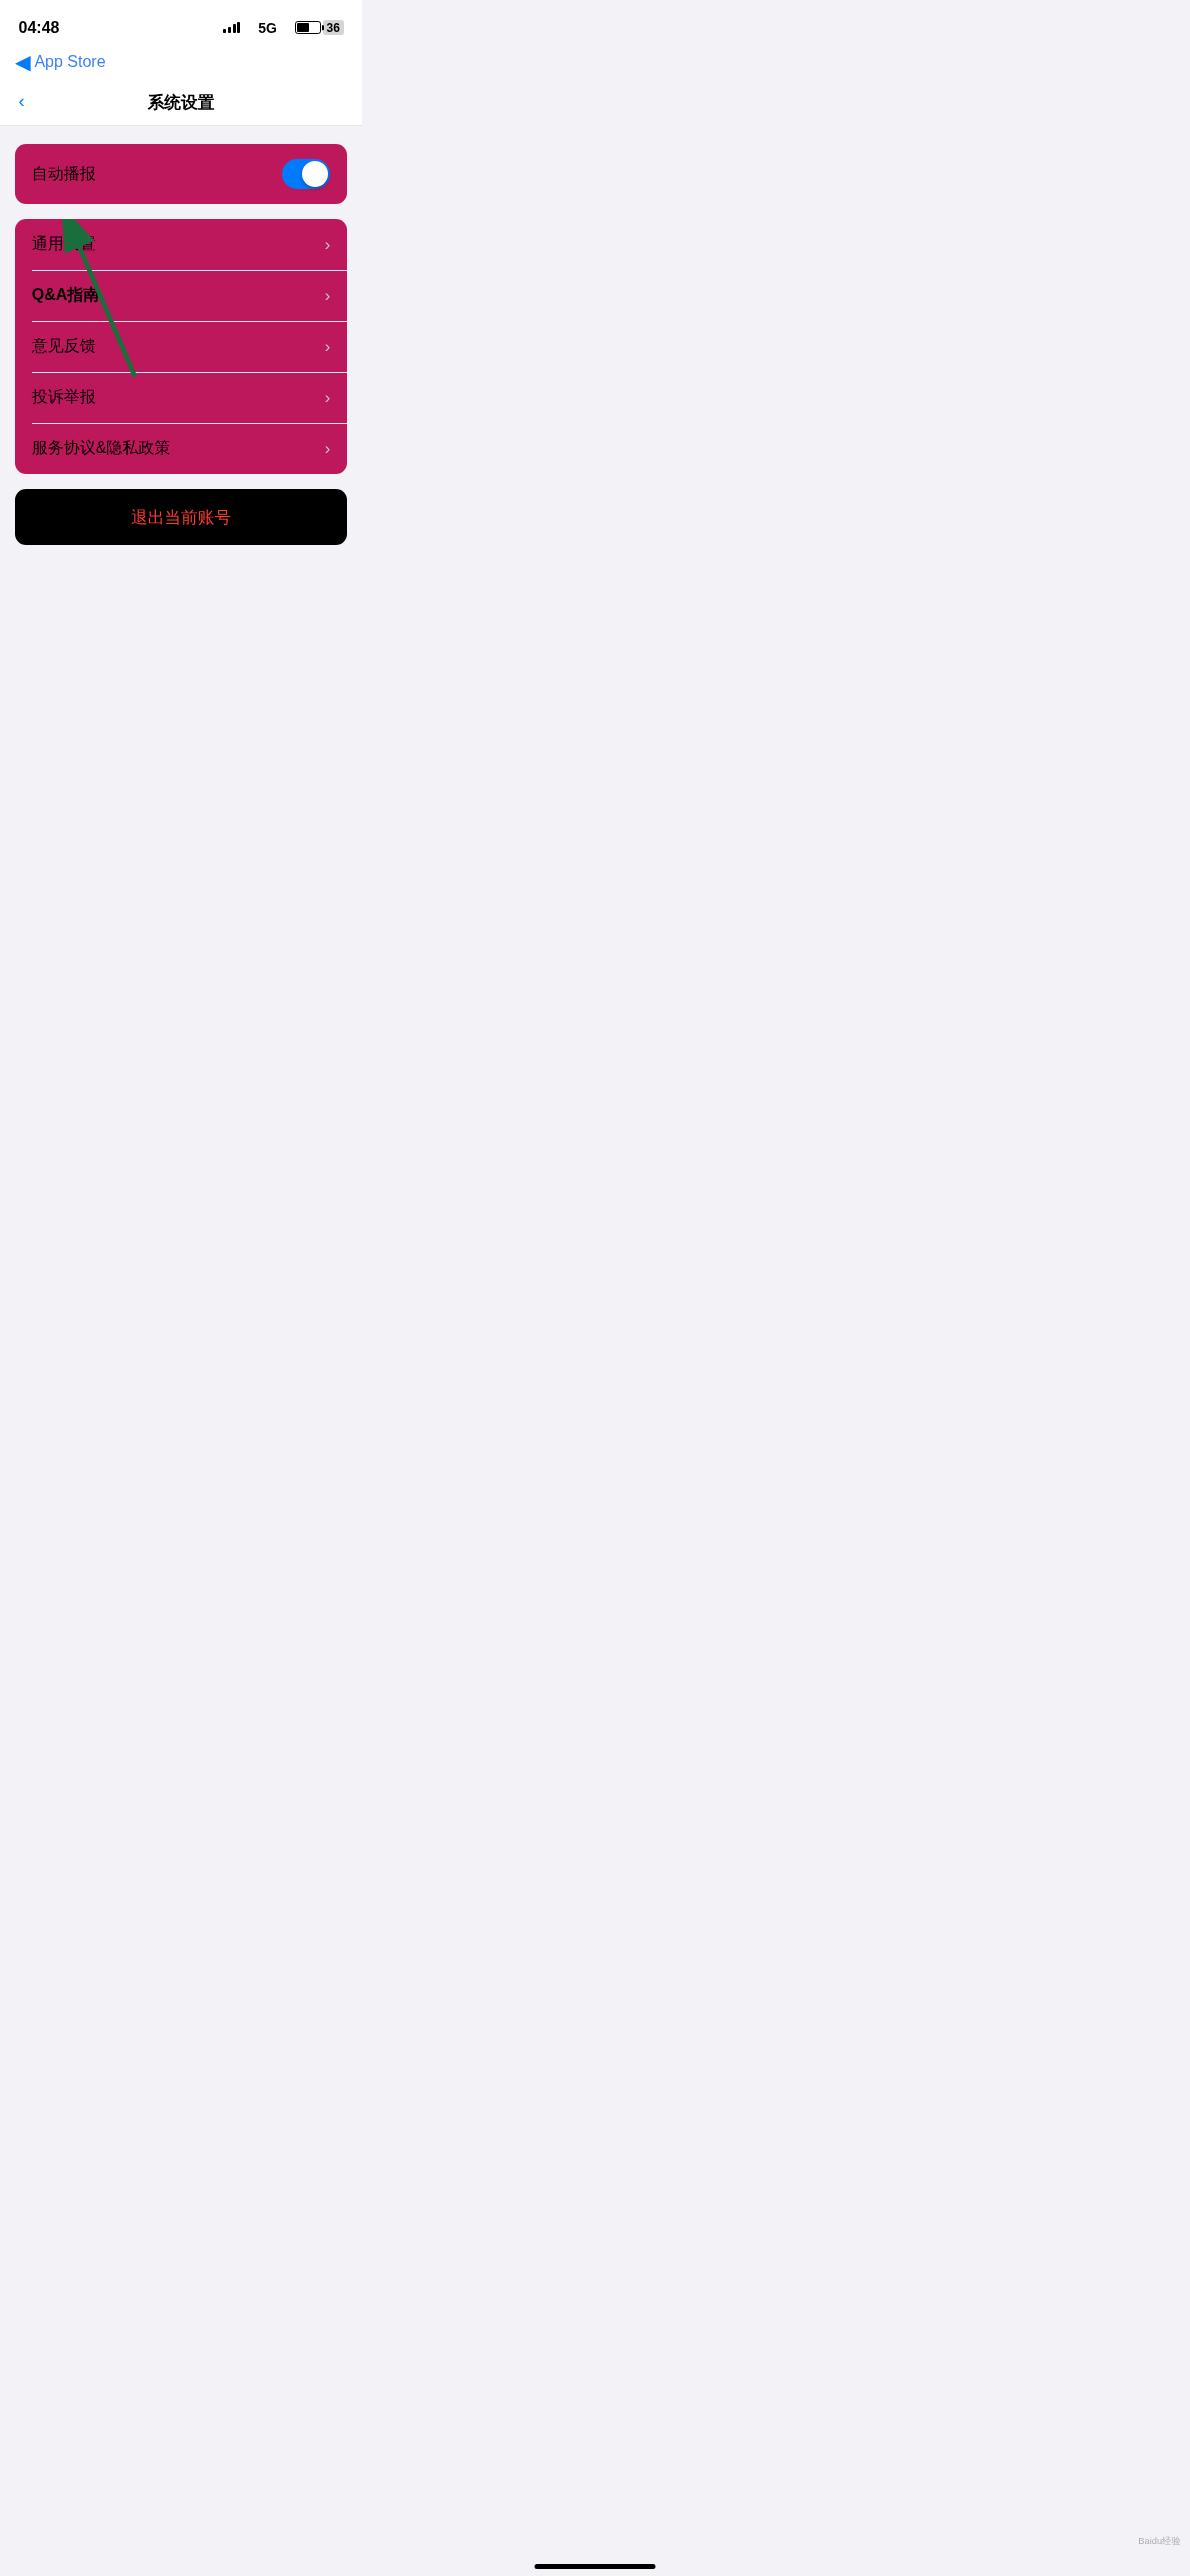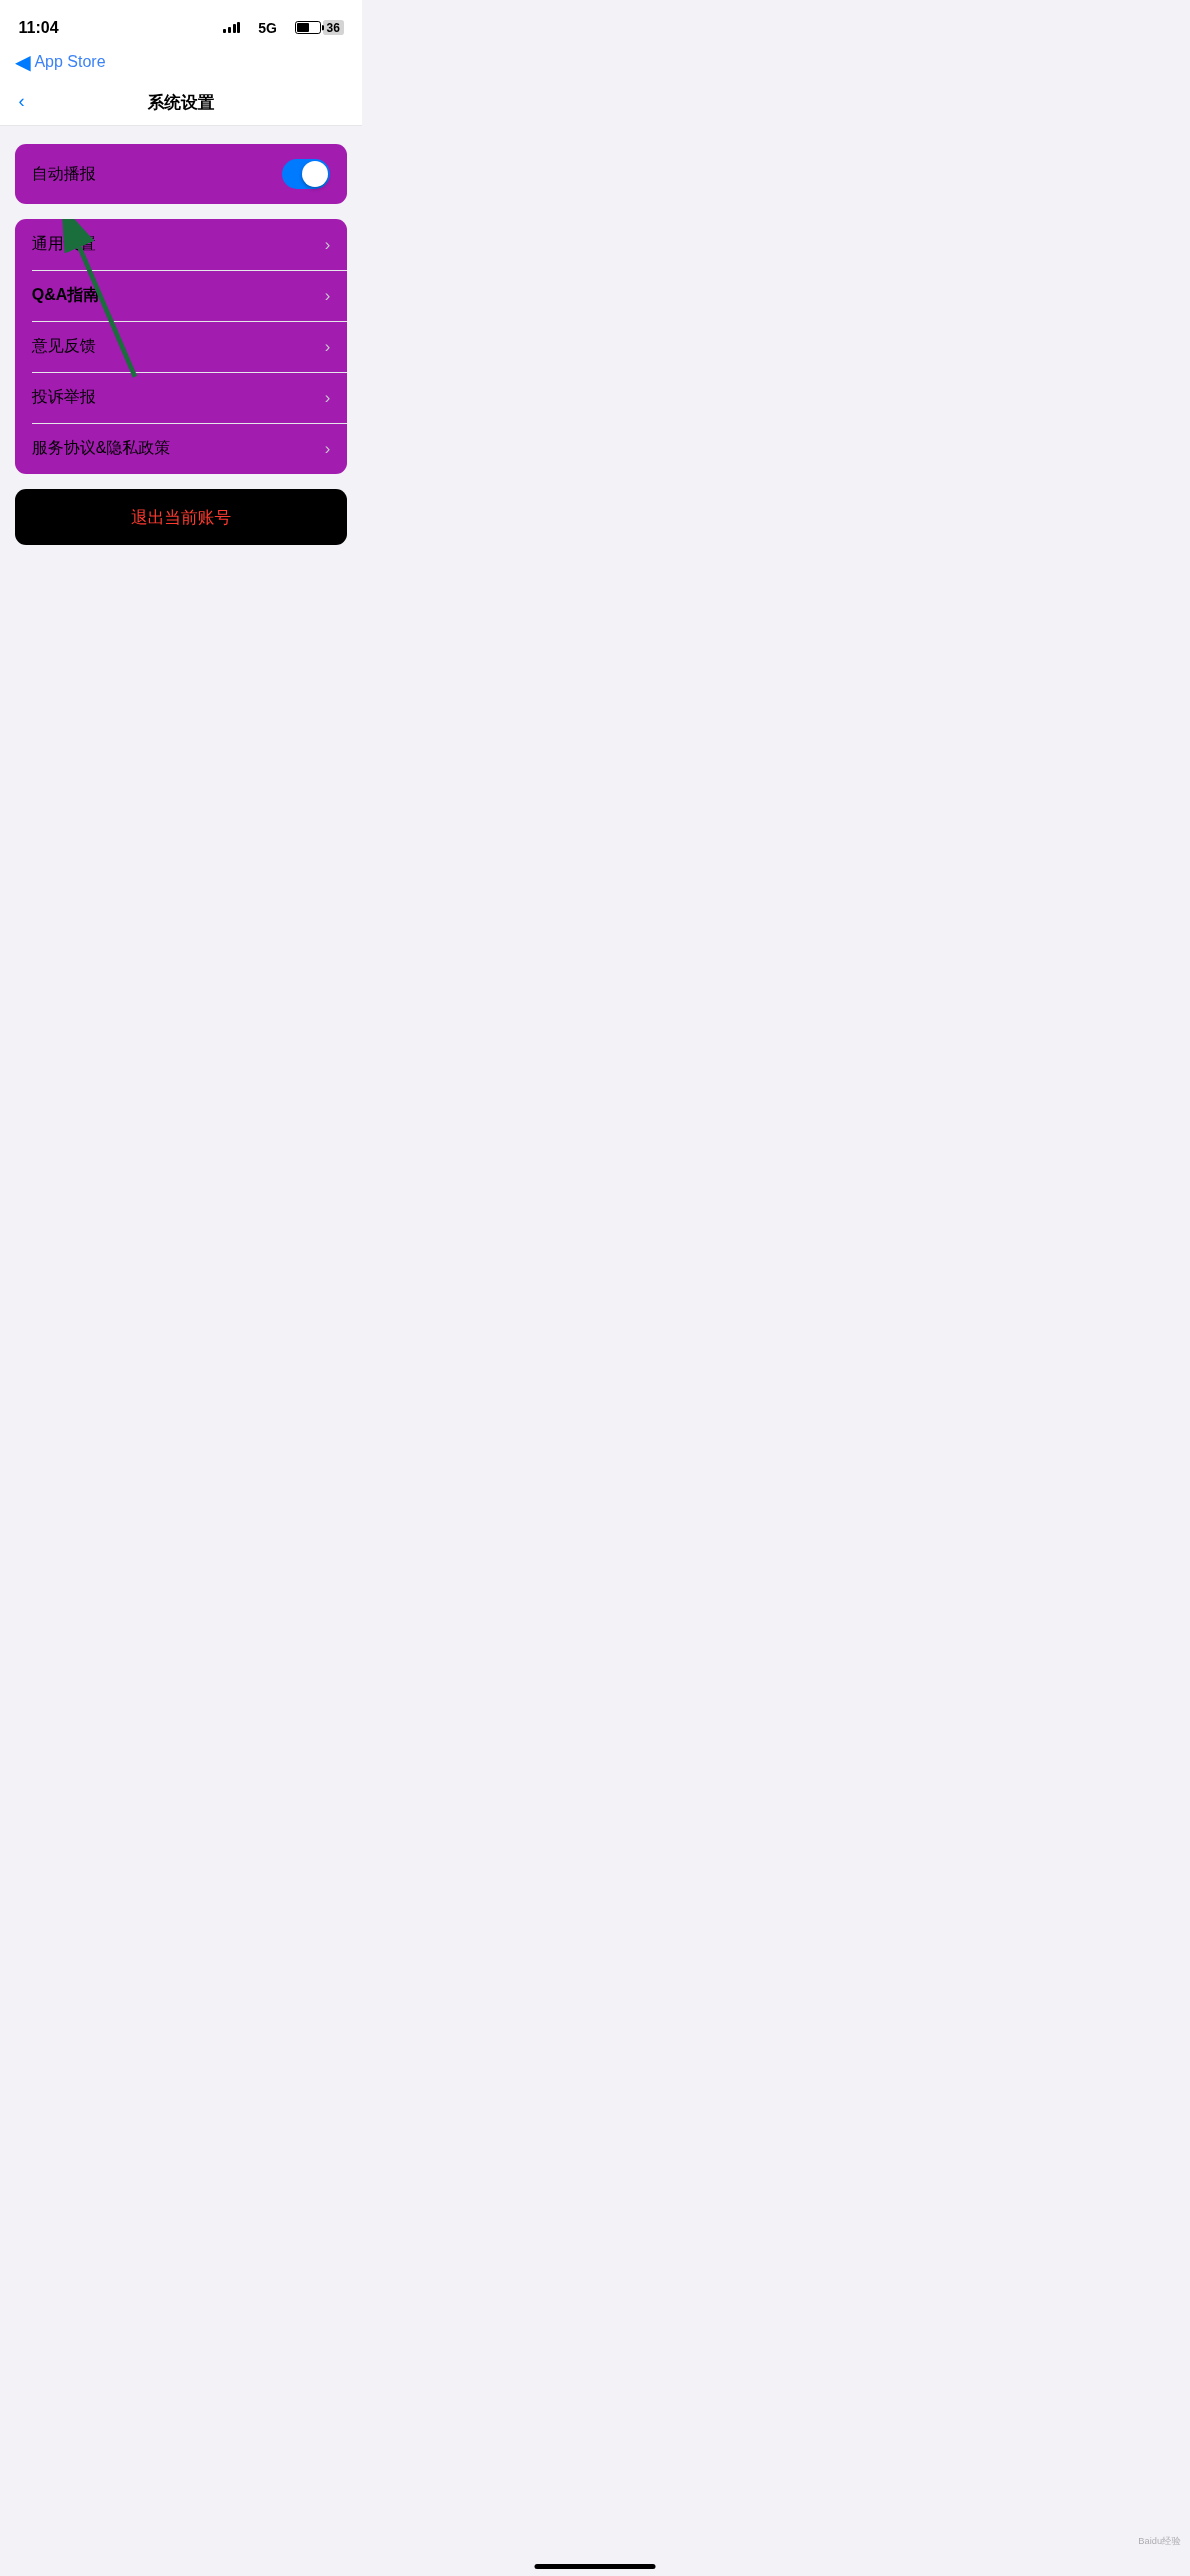--- a/index.html
+++ b/index.html
@@ -143,21 +143,21 @@
     
     .content {
       padding: 18.5px 15px;
       display: flex;
       flex-direction: column;
       gap: 15px;
     }
 
     
     .settings-card {
-      background: #a21caf;
+      background: #be185d;
       border-radius: 11px;
       overflow: hidden;
     }
 
     .settings-row {
       display: flex;
       align-items: center;
       justify-content: space-between;
       padding: 15px 16.7px;
       position: relative;
@@ -273,21 +273,21 @@
 
     .appstore-text {
       color: #3b82f6;
       font-size: 16px;
     }
   </style>
 </head>
 <body>
 
 <div class="status-bar">
-  <span class="status-time">11:04</span>
+  <span class="status-time">04:48</span>
   <div class="status-right">
     <div class="signal-bars">
       <span></span>
         <span></span>
         <span></span>
         <span></span>
     </div>
     <span class="network-label">5G</span>
     <div class="battery-container">
       <div class="battery">

